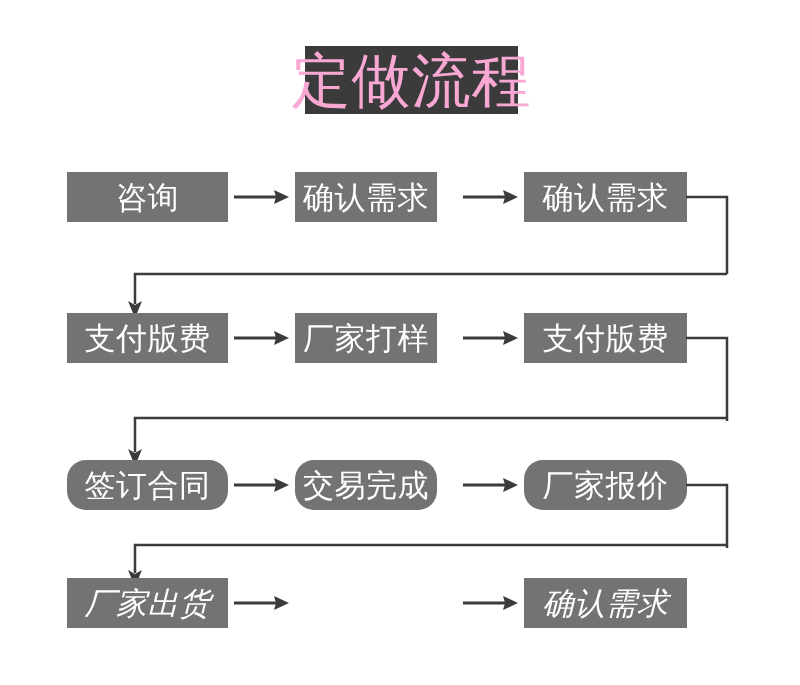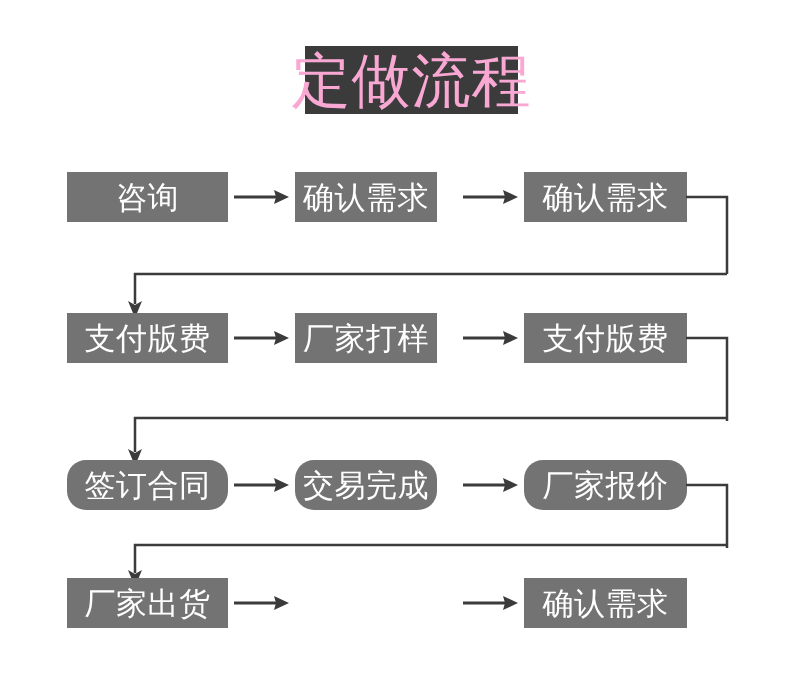--- a/index.html
+++ b/index.html
@@ -61,21 +61,21 @@
 
   
   .col1 { left: 67px;  width: 161px; }
   .col2 { left: 295px; width: 142px; }
   .col3 { left: 524px; width: 163px; }
 
   
   .row1 { top: 172px; height: 50px; }
   .row2 { top: 313px; height: 50px; }
   .row3 { top: 460px; height: 50px; border-radius: 19px; }
-  .row4 { top: 578px; height: 50px; }
+  .row4 { top: 578px; height: 50px; font-style: italic; }
 
   
   .h-arrow {
     position: absolute;
     height: 24px;
     pointer-events: none;
   }
   .h-arrow svg { display: block; }
 
   

